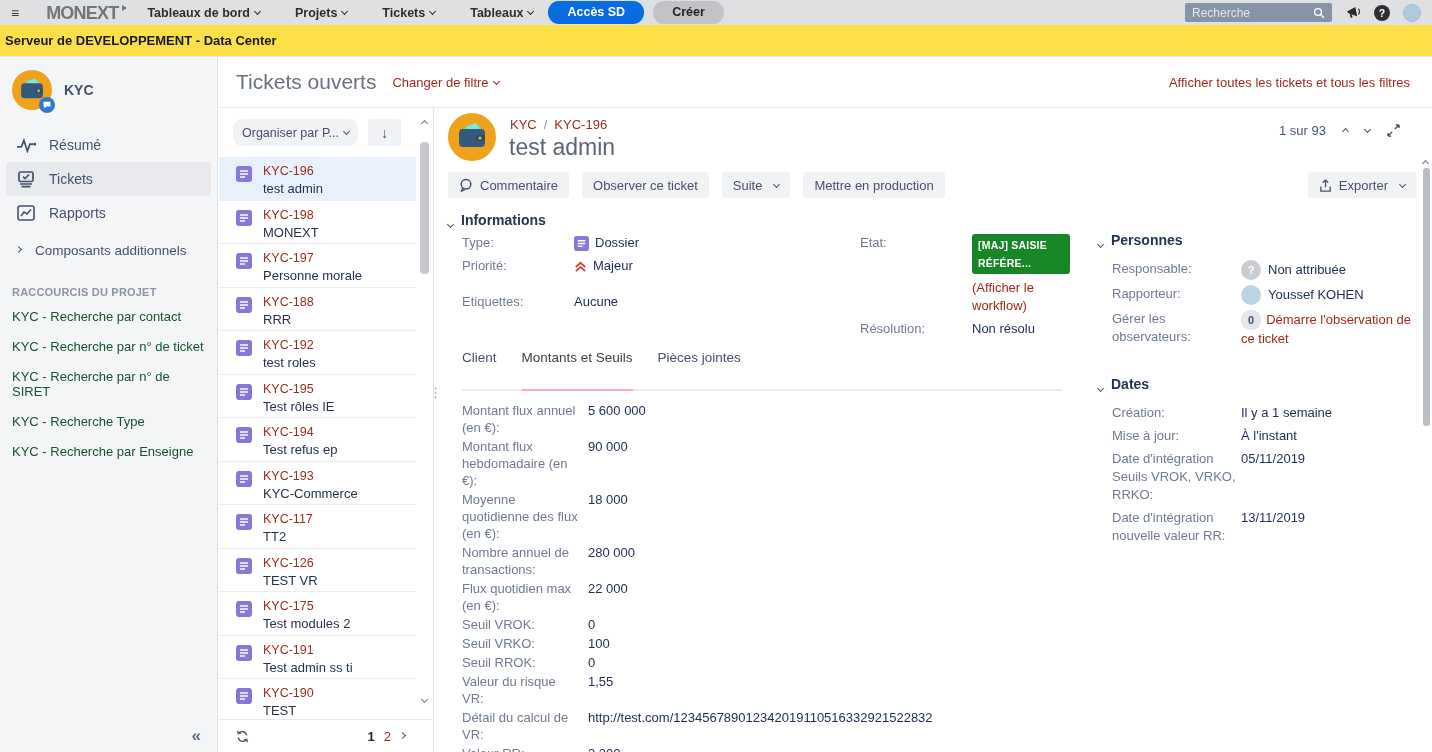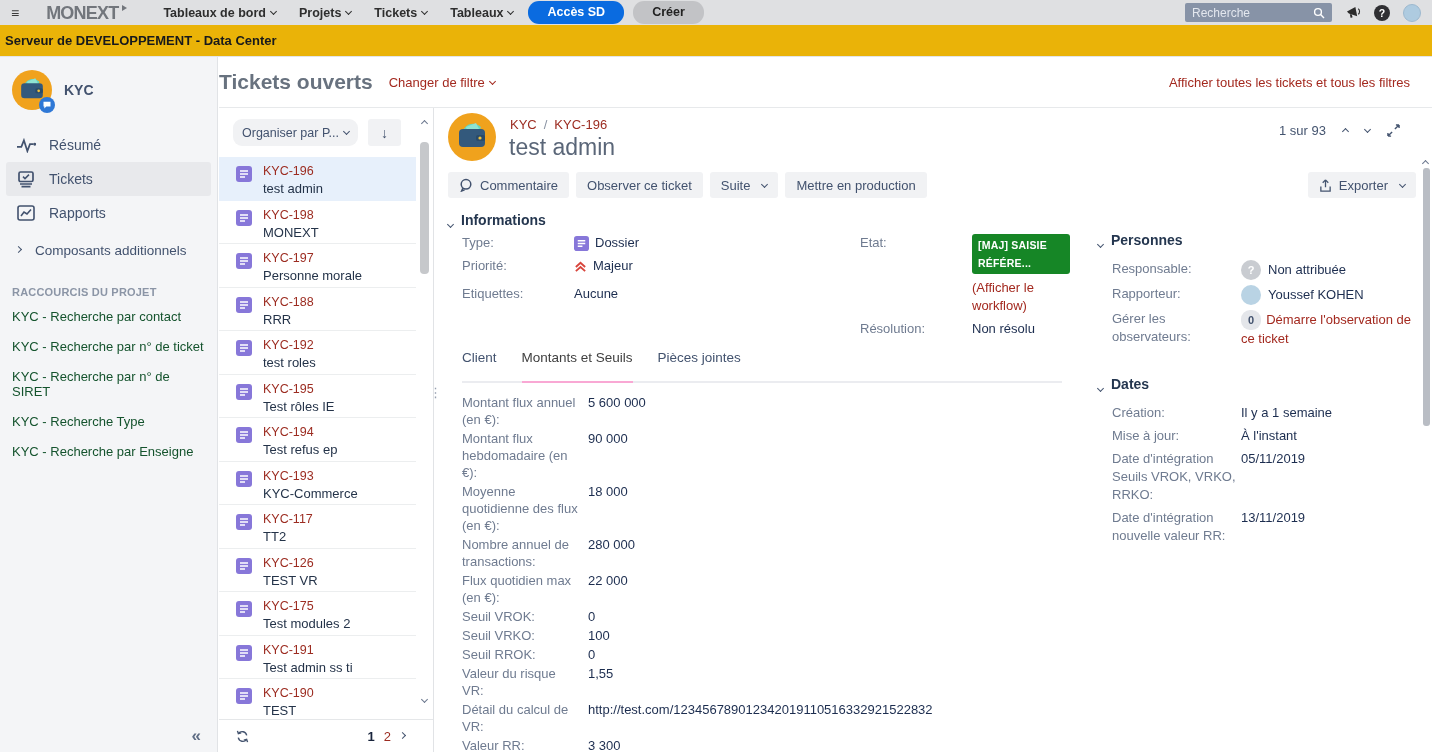--- a/index.html
+++ b/index.html
@@ -4,56 +4,56 @@
 <style>
 *{box-sizing:border-box;margin:0;padding:0}
 html,body{width:1432px;height:752px}
 body{position:relative;font-family:"Liberation Sans",sans-serif;background:#fff;overflow:hidden;font-size:13px;color:#1c2d4f}
 
 
 .topnav{position:absolute;top:0;left:0;right:0;height:25px;background:#dfe0e2;display:flex;align-items:center;z-index:6}
 .hamburger{margin-left:11px;font-size:14px;color:#3c3c3c;line-height:1;cursor:pointer}
 .logo{margin-left:27px;font-weight:bold;font-size:18px;color:#72767c;letter-spacing:-0.8px;position:relative;padding-right:9px;line-height:1}
 .logo::after{content:"";position:absolute;right:0;top:1px;border-top:3px solid transparent;border-bottom:3px solid transparent;border-left:5px solid #72767c}
-.nav-items{display:flex;margin-left:36px;gap:23px}
+.nav-items{display:flex;margin-left:20px;gap:35px}
 .nav-item{font-size:12.5px;font-weight:600;color:#2e2e2e;display:flex;align-items:center;cursor:pointer}
 .cv{display:inline-block;width:5px;height:5px;border-right:1.5px solid currentColor;border-bottom:1.5px solid currentColor;transform:rotate(45deg);margin-left:5px;position:relative;top:-1px;flex:none}
 .cv.up{transform:rotate(-135deg);top:1px}
 .btn{border-radius:11px;font-size:12.5px;padding:3px 19px;display:inline-block;cursor:pointer;line-height:1.3}
 .btn-access{background:#0a6be0;color:#fff;margin-left:15px;font-weight:600}
 .btn-create{background:#c2c3c6;color:#222;margin-left:9px;font-weight:600}
 .search-box{margin-left:auto;width:147px;height:19px;background:#8793a7;border-radius:2px;display:flex;align-items:center;padding:0 7px;gap:4px}
 .search-box input{flex:1;background:transparent;border:none;outline:none;color:#fff;font-size:12px;font-family:inherit;min-width:0}
 .search-box input::placeholder{color:#e3e7ee}
 .nav-right{display:flex;align-items:center;gap:13px;margin:0 11px 0 14px}
 .help-circle{width:16px;height:16px;border-radius:50%;background:#2f2f33;color:#fff;font-size:10.5px;font-weight:bold;display:flex;align-items:center;justify-content:center;cursor:pointer}
 .user-avatar{width:18px;height:18px;border-radius:50%;background:#aecbe0;border:1px solid #9db9cf;cursor:pointer}
 
 
-.banner{position:absolute;top:25px;left:0;right:0;height:32px;background:#eab308;border-bottom:1px solid #e3e5e7;display:flex;align-items:center;padding-left:5px;font-size:13px;font-weight:bold;color:#17191c}
+.banner{position:absolute;top:25px;left:0;right:0;height:32px;background:#fde047;border-bottom:1px solid #e3e5e7;display:flex;align-items:center;padding-left:5px;font-size:13px;font-weight:bold;color:#17191c}
 
 
 .sidebar{position:absolute;top:57px;left:0;bottom:0;width:218px;background:#f4f5f7;border-right:1px solid #e1e3e6}
 .proj{display:flex;align-items:center;gap:12px;padding:13px 12px 10px}
 .proj-avatar{position:relative;width:40px;height:40px;flex:none}
 .proj-badge{position:absolute;right:-3px;bottom:-3px;line-height:0}
 .proj-name{font-size:14px;font-weight:bold;color:#42526e}
 .snav{margin-top:8px}
 .snav-item{height:34px;margin:0 6px;border-radius:3px;display:flex;align-items:center;gap:13px;padding:0 10px;color:#42526e;font-size:14px;cursor:pointer}
 .snav-item.selected{background:#e8e9ec}
 .snav-icon{width:20px;display:flex;justify-content:center;line-height:0}
 .addons{padding:0 10px 0 16px;display:flex;align-items:center;gap:14px;color:#42526e;font-size:13.5px;height:32px;margin-top:4px;cursor:pointer}
 .addons .cv{transform:rotate(-45deg);margin-left:0;color:#44546f}
 .shortcut-title{margin:20px 12px 4px;font-size:11px;font-weight:bold;color:#8b95a6;letter-spacing:0.2px}
 .shortcut{padding:7px 12px 8px;font-size:13px;color:#14532d;cursor:pointer}
 .collapse-btn{position:absolute;bottom:6px;right:16px;color:#5e6c84;font-size:17px;font-weight:bold;cursor:pointer}
 
 
 .main-header{position:absolute;left:219px;top:57px;right:0;height:51px;background:#fff;border-bottom:1px solid #e7e9eb;display:flex;align-items:center}
-.view-title{font-size:21px;color:#68727f;font-weight:700}
+.view-title{font-size:21px;color:#68727f;margin-left:17px;font-weight:400}
 .change-filter{margin-left:16px;color:#a3291f;font-size:13px;display:flex;align-items:center;cursor:pointer}
 .show-all{margin-left:auto;margin-right:22px;color:#a3291f;font-size:13px;cursor:pointer}
 
 
 .list-col{position:absolute;left:219px;top:108px;width:215px;bottom:0;background:#fff;border-right:1px solid #e1e3e6}
 .list-toolbar{height:49px;display:flex;align-items:center;gap:10px;padding-left:14px}
 .sort-btn{background:#f1f2f4;border-radius:9px;height:27px;display:flex;align-items:center;padding:0 9px;font-size:12.5px;color:#42526e;cursor:pointer}
 .order-btn{background:#f1f2f4;border-radius:3px;height:27px;width:33px;display:flex;align-items:center;justify-content:center;color:#44546f;font-size:14px;cursor:pointer}
 .list-scroll{position:absolute;top:12px;right:1px;bottom:40px;width:15px}
 .scroll-arrow{color:#6a778e;display:flex;justify-content:center;height:12px;cursor:pointer}
@@ -76,39 +76,39 @@
 
 .detail{position:absolute;left:435px;top:108px;right:0;bottom:0;background:#fff}
 .davatar{position:absolute;left:13px;top:5px;line-height:0}
 .dcrumbs{position:absolute;left:75px;top:9px;font-size:13px;display:flex;gap:7px;align-items:center}
 .crumb{color:#9c2c21;cursor:pointer}
 .crumb-sep{color:#8a93a3}
 .dtitle{position:absolute;left:74px;top:26px;font-size:23px;color:#5a6678}
 .dpager{position:absolute;top:15px;right:32px;display:flex;align-items:center;gap:17px;color:#44546f;font-size:13px}
 .dpager .cv{margin-left:0;cursor:pointer}
 .expand-icon{line-height:0;cursor:pointer}
-.toolbar{position:absolute;top:64px;left:13px;right:16px;display:flex;gap:7px;align-items:center}
+.toolbar{position:absolute;top:64px;left:13px;right:16px;display:flex;gap:13px;align-items:center}
 .tbtn{background:#f1f2f4;border-radius:3px;height:26px;display:flex;align-items:center;gap:7px;padding:0 11px;font-size:13px;color:#42526e;cursor:pointer}
 .tbtn-export{margin-left:auto}
 .content{position:absolute;top:100px;left:13px;right:14px;bottom:0;display:flex;align-items:flex-start}
 .main-col{width:622px;flex:none}
 .right-col{margin-left:28px;flex:1;min-width:0}
 .sech{display:flex;align-items:flex-end;gap:8px;font-size:14px;font-weight:bold;color:#24364f;height:20px}
 .sech .cv{color:#44546f;margin-left:0;cursor:pointer}
 .igrid{display:flex;padding-left:14px;margin-top:6px}
 .icol{display:grid;grid-template-columns:112px 1fr;row-gap:5px;align-content:start}
 .icol-left{width:398px;flex:none}
 .icol-right{flex:1}
 .ilabel{color:#6f7b90;line-height:18px}
 .ivalue{color:#1c2d4f;line-height:18px;display:flex;align-items:center;gap:6px}
-.gap-top{margin-top:5px}
+.gap-top{margin-top:13px}
 .badge-state{background:#168626;color:#fff;font-size:10.5px;font-weight:bold;padding:2px 6px;border-radius:3px;letter-spacing:0.2px;cursor:pointer}
 .red-link{color:#a3291f;cursor:pointer}
 .tabs{display:flex;gap:25px;margin:12px 0 0 14px;border-bottom:2px solid #ebecf0;width:600px}
-.tab{padding-bottom:16px;font-size:13.5px;color:#42526e;cursor:pointer}
+.tab{padding-bottom:24px;font-size:13.5px;color:#42526e;cursor:pointer}
 .tab.active{color:#404040;border-bottom:2px solid #f9a8d4;margin-bottom:-2px}
 .fields{margin-top:10px;padding-left:14px}
 .frow{display:grid;grid-template-columns:126px 1fr;padding:1px 0}
 .flabel{color:#6f7b90;font-size:13px;line-height:17px;padding-right:10px}
 .fvalue{color:#1c2d4f;font-size:13px;line-height:17px}
 .fvalue.red-link{display:block}
 
 
 .people-sec{margin-top:20px}
 .dates-sec{margin-top:22px}

